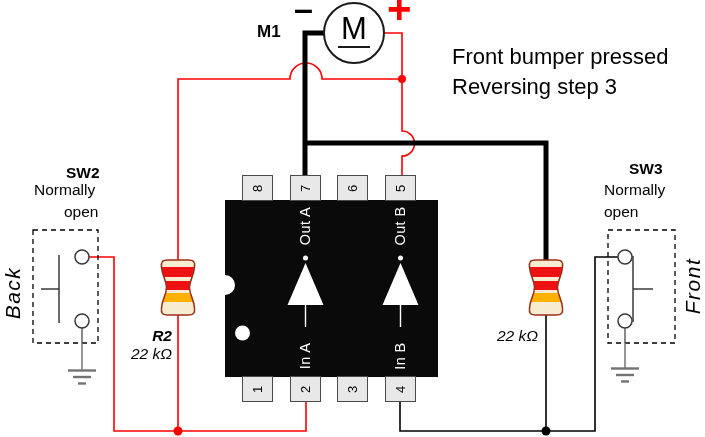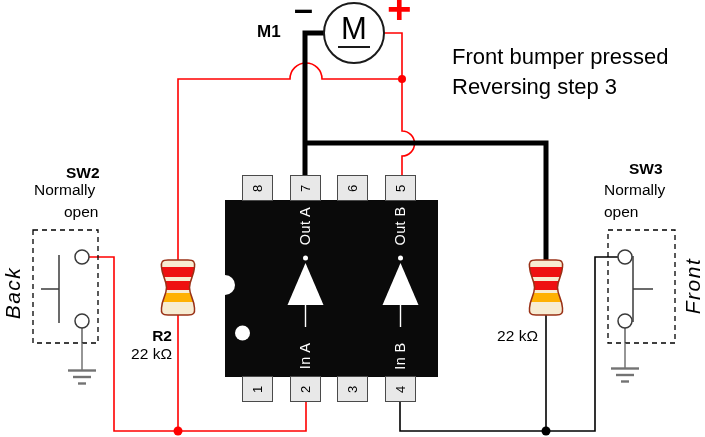--- a/index.html
+++ b/index.html
@@ -10,21 +10,21 @@
   .b{font-weight:bold;}
   .vt{position:absolute;display:flex;align-items:center;justify-content:center;
       transform:rotate(-90deg);white-space:nowrap;}
   .chiplbl{color:#fff;font-size:14.5px;letter-spacing:.4px;width:70px;height:20px;}
   .side{font-size:21px;font-style:italic;letter-spacing:1.5px;width:90px;height:22px;}
   .pinbox{position:absolute;width:31px;height:26px;background:#e8e8e8;border:1.5px solid #4a4a4a;
           box-sizing:border-box;display:flex;align-items:center;justify-content:center;}
   .pinbox span{display:block;transform:rotate(-90deg);font-size:13px;}
   .caption{font-size:22px;line-height:30px;}
   .small{font-size:15.5px;}
-  .rblock{font-size:15.5px;line-height:17.5px;text-align:right;width:80px;}
+  .rblock{font-size:15.5px;line-height:17.5px;text-align:right;width:80px;font-style:italic;}
   .motor-m{position:absolute;left:337px;top:12px;width:34px;text-align:center;
            font-size:31px;line-height:34px;}
   .motor-m span{border-bottom:2px solid #1a1a1a;padding:0 3px;}
   .neg{position:absolute;left:294px;top:-11px;font-size:34px;font-weight:bold;}
   .pos{position:absolute;left:387px;top:-15px;font-size:42px;font-weight:bold;}
 </style>
 </head>
 <body>
 
 <div id="stage">

